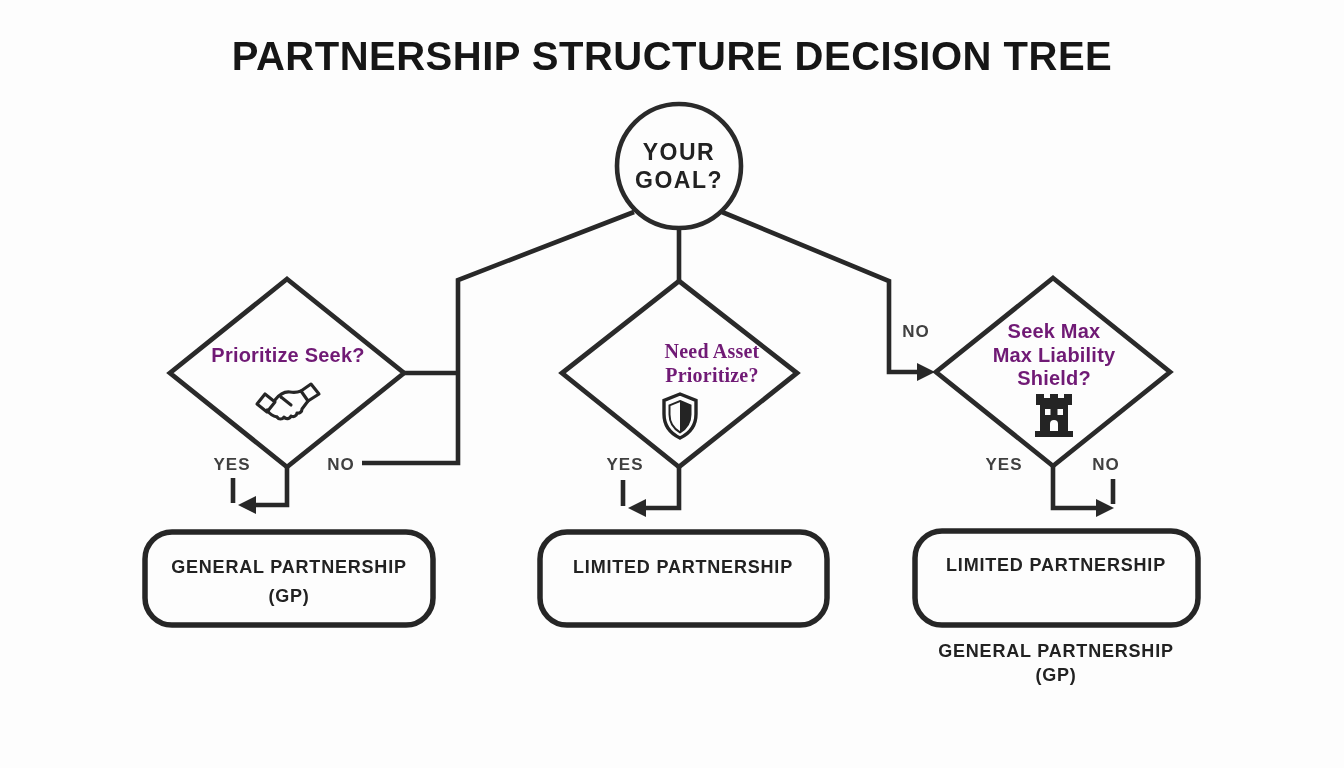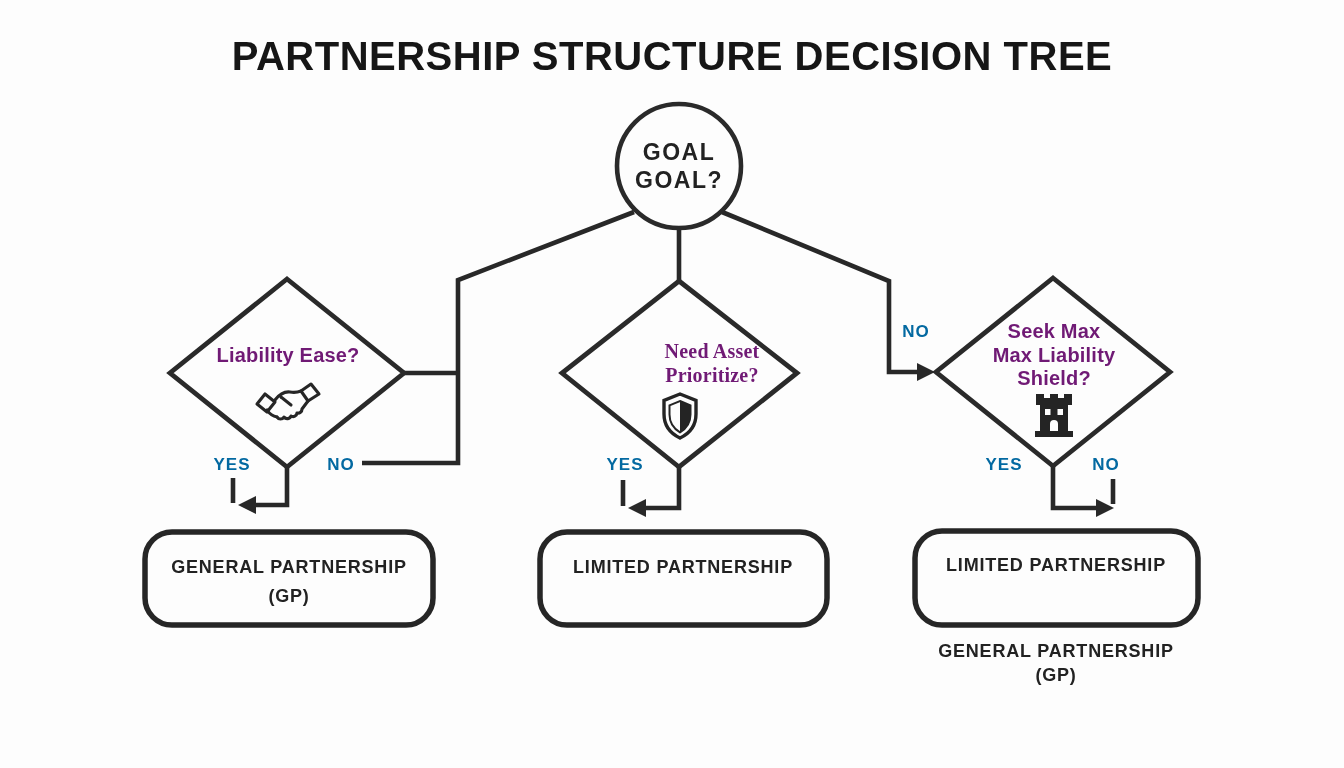--- a/index.html
+++ b/index.html
@@ -21,21 +21,21 @@
   }
   .root-label {
     top:138px; left:679px;
     font-size:23px; font-weight:bold; letter-spacing:1.5px; line-height:28px;
     color:#222;
   }
   .q-text { font-size:20px; font-weight:bold; letter-spacing:0.2px; line-height:24px; color:#701a75; }
   .q1 { top:343px; left:288px; }
   .q2 { top:339px; left:712px;font-family:Liberation Serif, serif; }
   .q3 { top:320px; left:1054px; line-height:23.5px; }
-  .yn { font-size:17px; font-weight:bold; letter-spacing:1px; color:#0369a1; }
+  .yn { font-size:17px; font-weight:bold; letter-spacing:1px; color:#404040; }
   .box-label { font-size:18px; font-weight:bold; letter-spacing:0.8px; line-height:29px; color:#222; }
   .footnote { font-size:18px; font-weight:bold; letter-spacing:0.8px; line-height:24px; color:#222; }
   .line-block span { display:block; }
 </style>
 </head>
 <body>
 
 <div class="stage">
 
   <svg class="diagram-svg" width="1344" height="768" viewBox="0 0 1344 768">
@@ -91,25 +91,25 @@
       <rect x="4" y="40" width="38" height="6"></rect>
       <rect x="14" y="18" width="5.5" height="6" fill="#fdfdfd"></rect>
       <rect x="26.5" y="18" width="5.5" height="6" fill="#fdfdfd"></rect>
       <path d="M19 40 V33 a4 4 0 0 1 8 0 V40 Z" fill="#fdfdfd"></path>
     </g>
   </svg>
 
   <div class="txt title">PARTNERSHIP STRUCTURE DECISION TREE</div>
 
   <div class="txt root-label line-block">
-    <span>GOAL</span>
+    <span>YOUR</span>
     <span>GOAL?</span>
   </div>
 
-  <div class="txt q-text q1">Liability Ease?</div>
+  <div class="txt q-text q1">Prioritize Seek?</div>
 
   <div class="txt q-text q2 line-block">
     <span>Need Asset</span>
     <span>Prioritize?</span>
   </div>
 
   <div class="txt q-text q3 line-block">
     <span>Seek Max</span>
     <span>Max Liability</span>
     <span>Shield?</span>

